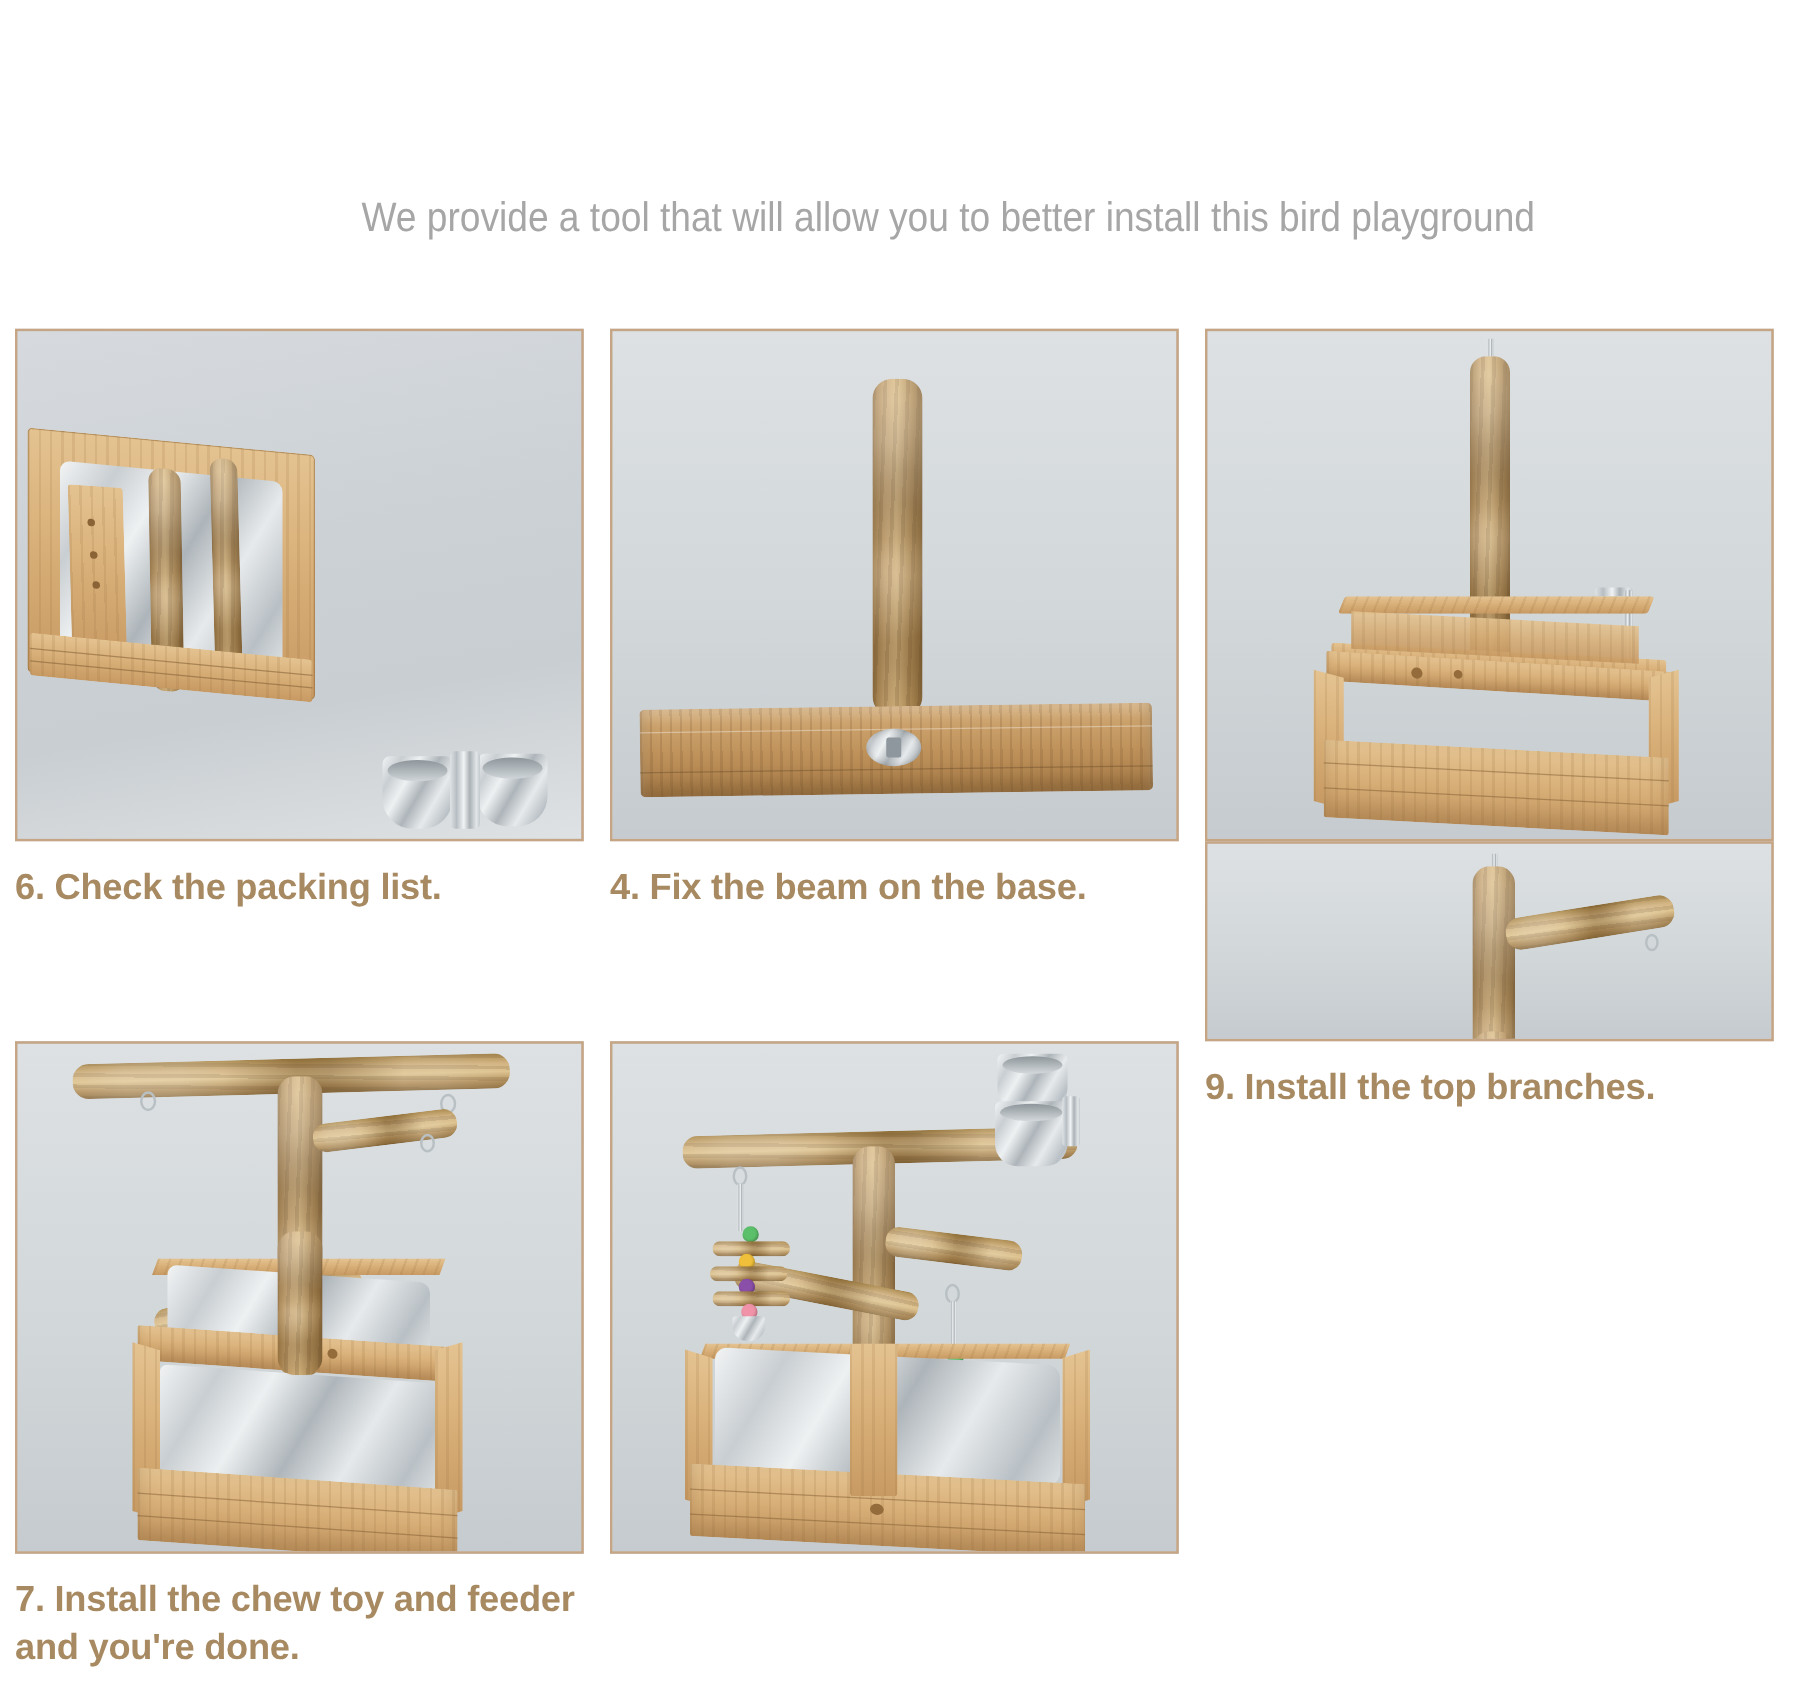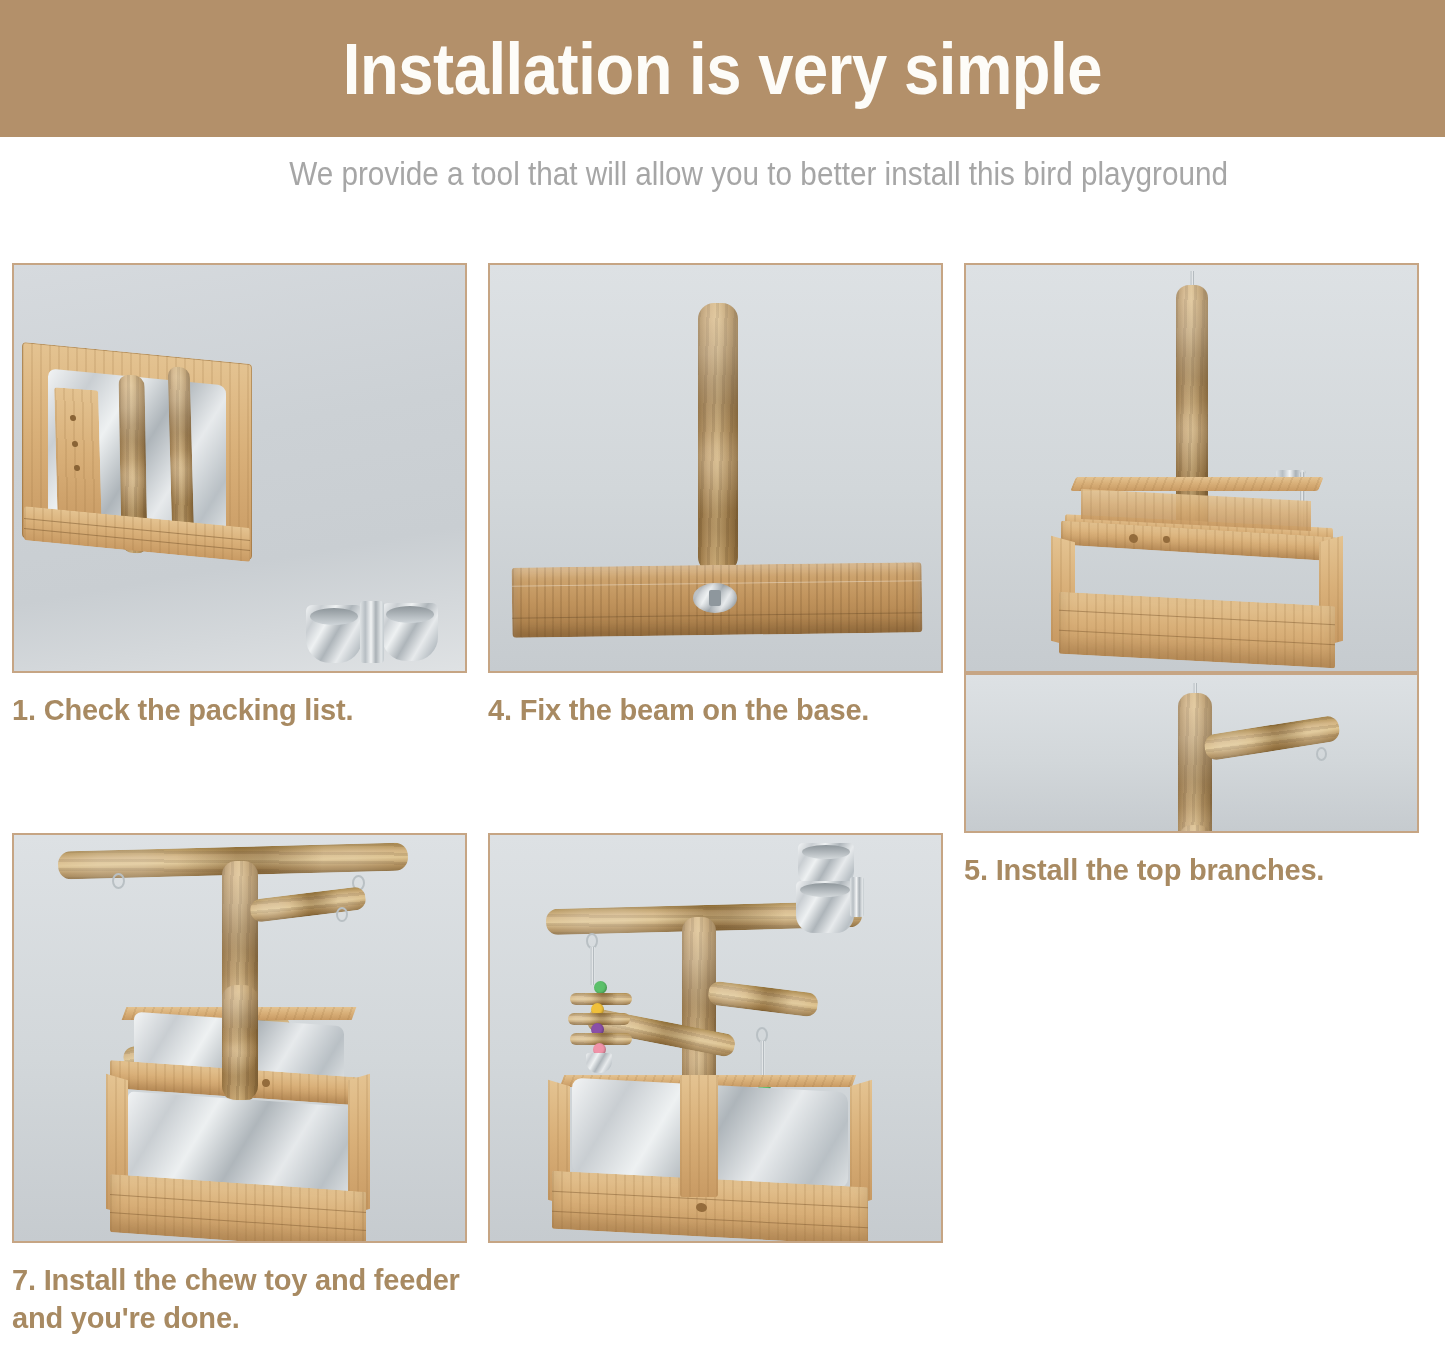--- a/index.html
+++ b/index.html
@@ -112,23 +112,20 @@
   .ring {
     position: absolute; border: 2px solid #b9c0c4; border-radius: 50%;
     background: transparent;
   }
 </style>
 </head>
 <body>
 
 <div class="page">
 
-  <div class="header-band">
-    <div class="header-title">Installation is very simple</div>
-  </div>
   <div class="subtitle-wrap">
     <div class="subtitle">We provide a tool that will allow you to better install this bird playground</div>
   </div>
 
   <div class="steps">
 
     <div class="photo">
       <div class="scene">
         <div class="bg-wall"></div>
 
@@ -200,21 +197,21 @@
           <div class="wood-light" style="position:absolute;left:0px;top:62px;width:24px;height:105px;transform:skewY(15deg);"></div>
           <div class="wood-light" style="position:absolute;left:268px;top:62px;width:24px;height:105px;transform:skewY(-15deg);"></div>
 
           <div class="wood-light" style="position:absolute;left:8px;top:122px;width:276px;height:62px;border-radius:2px;transform:skewY(3deg);box-shadow:inset 0 -10px 16px rgba(120,85,45,.28);"></div>
           <div style="position:absolute;left:8px;top:140px;width:276px;height:1px;background:rgba(120,85,45,.45);transform:skewY(3deg);"></div>
           <div style="position:absolute;left:8px;top:160px;width:276px;height:1px;background:rgba(120,85,45,.45);transform:skewY(3deg);"></div>
         </div>
       </div>
     </div>
 
-    <div class="caption">1. Check the packing list.</div>
+    <div class="caption">6. Check the packing list.</div>
     <div class="caption">4. Fix the beam on the base.</div>
 
     <div class="photo">
       <div class="scene">
         <div class="bg-wall2"></div>
         <div class="metal-v" style="position:absolute;left:227px;top:8px;width:5px;height:14px;"></div>
         <div class="bark" style="position:absolute;left:212px;top:18px;width:34px;height:240px;border-radius:14px;"></div>
 
         <div class="bark-h" style="position:absolute;left:238px;top:50px;width:136px;height:26px;border-radius:12px;transform:rotate(-9deg);"></div>
         <div class="ring" style="left:350px;top:72px;width:11px;height:14px;"></div>
@@ -320,17 +317,17 @@
           <div class="wood-light" style="position:absolute;left:4px;top:104px;width:316px;height:58px;border-radius:2px;transform:skewY(3deg);box-shadow:inset 0 -10px 16px rgba(120,85,45,.28);"></div>
           <div style="position:absolute;left:4px;top:124px;width:316px;height:1px;background:rgba(120,85,45,.45);transform:skewY(3deg);"></div>
           <div style="position:absolute;left:4px;top:144px;width:316px;height:1px;background:rgba(120,85,45,.45);transform:skewY(3deg);"></div>
           <div style="position:absolute;left:148px;top:128px;width:11px;height:9px;border-radius:50%;background:#946c3c;transform:skewY(3deg);"></div>
         </div>
 
         <div class="wood-light" style="position:absolute;left:190px;top:240px;width:38px;height:122px;border-radius:3px;"></div>
       </div>
     </div>
 
-    <div class="caption">5. Install the top branches.</div>
+    <div class="caption">9. Install the top branches.</div>
     <div class="caption">7. Install the chew toy and feeder and you're done.</div>
 
   </div>
 </div>
 
 </body></html>

